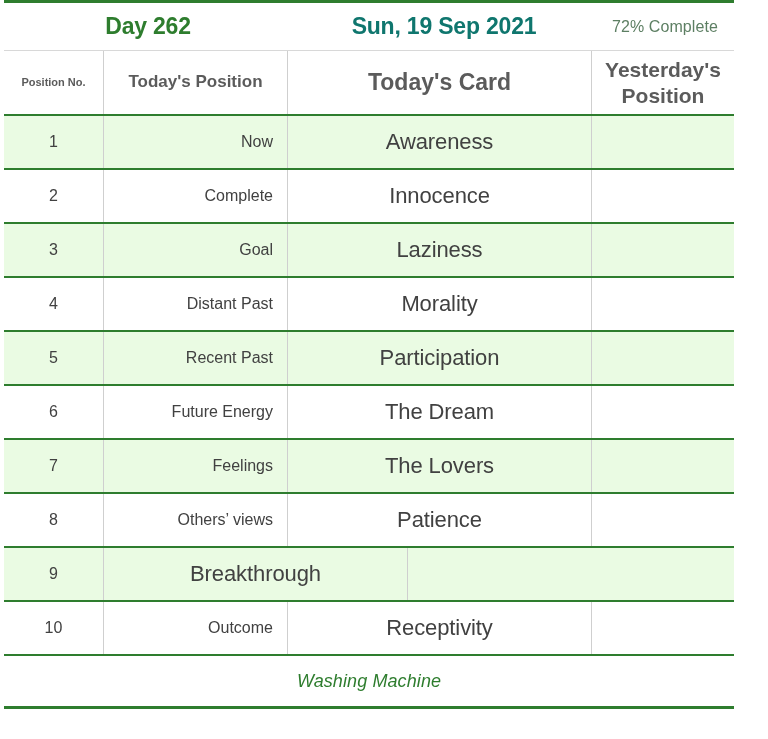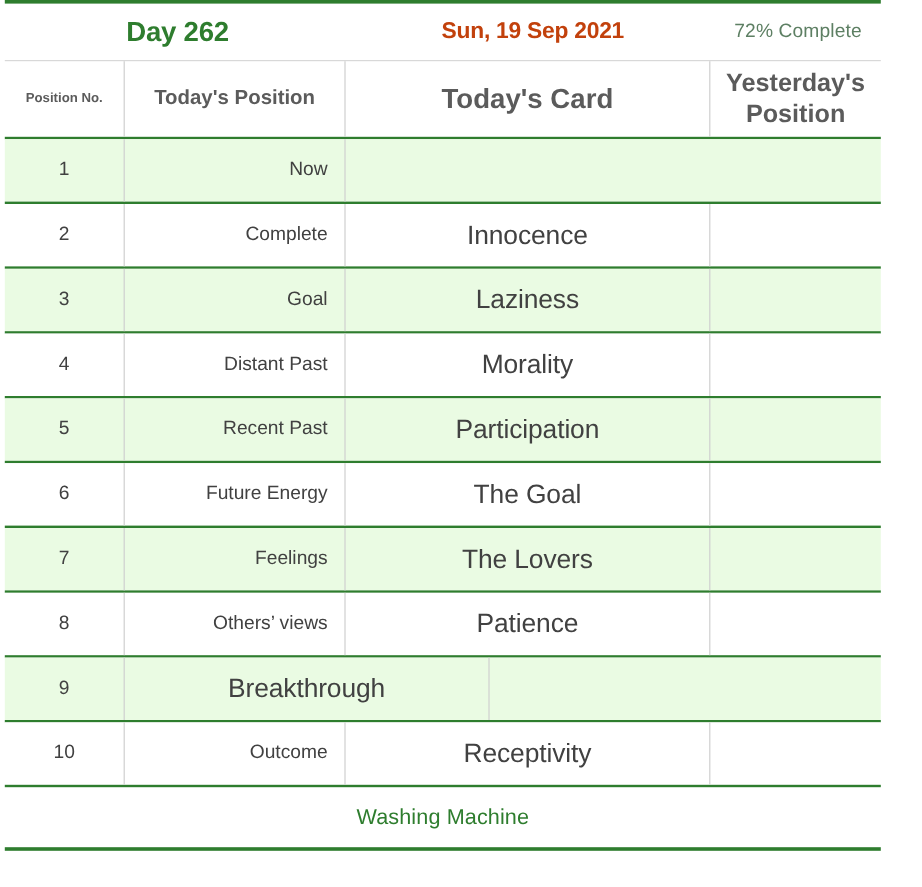--- a/index.html
+++ b/index.html
@@ -48,22 +48,22 @@
     flex: 0 0 288px;
     text-align: center;
     color: #2e7d2e;
     font-size: 23px;
     font-weight: bold;
     letter-spacing: -0.2px;
   }
   .title-date {
     flex: 0 0 304px;
     text-align: center;
-    color: #c2410c;
-    font-size: 19px;
+    color: #0f766e;
+    font-size: 23px;
     font-weight: bold;
     letter-spacing: -0.2px;
   }
   .title-progress {
     flex: 1 1 auto;
     text-align: center;
     color: #5d7f63;
     font-size: 16px;
     font-weight: normal;
     letter-spacing: 0.1px;
@@ -138,20 +138,21 @@
   .footer-band {
     display: flex;
     align-items: center;
     justify-content: center;
     height: 50px;
     width: 100%;
   }
   .footer-text {
     color: #2e7d2e;
     font-size: 18px;
+    font-style: italic;
     letter-spacing: 0.1px;
   }
 </style>
 </head>
 <body>
 
 <div id="sheet">
 
   <div class="rule-thick"></div>
 
@@ -169,20 +170,21 @@
     <div class="head-cell hc-card">Today's Card</div>
     <div class="head-cell hc-yest">Yesterday's Position</div>
   </div>
 
   <div class="rule-row"></div>
 
   <div id="rows-container">
       <div class="data-row tint">
         <div class="cell c-num">1</div>
         <div class="cell c-pos">Now</div>
+        <div class="cell c-card">Awareness</div>
         <div class="cell c-yest"></div>
       </div>
       <div class="rule-row"></div>
       <div class="data-row">
         <div class="cell c-num">2</div>
         <div class="cell c-pos">Complete</div>
         <div class="cell c-card">Innocence</div>
         <div class="cell c-yest"></div>
       </div>
       <div class="rule-row"></div>
@@ -203,21 +205,21 @@
       <div class="data-row tint">
         <div class="cell c-num">5</div>
         <div class="cell c-pos">Recent Past</div>
         <div class="cell c-card">Participation</div>
         <div class="cell c-yest"></div>
       </div>
       <div class="rule-row"></div>
       <div class="data-row">
         <div class="cell c-num">6</div>
         <div class="cell c-pos">Future Energy</div>
-        <div class="cell c-card">The Goal</div>
+        <div class="cell c-card">The Dream</div>
         <div class="cell c-yest"></div>
       </div>
       <div class="rule-row"></div>
       <div class="data-row tint">
         <div class="cell c-num">7</div>
         <div class="cell c-pos">Feelings</div>
         <div class="cell c-card">The Lovers</div>
         <div class="cell c-yest"></div>
       </div>
       <div class="rule-row"></div>

